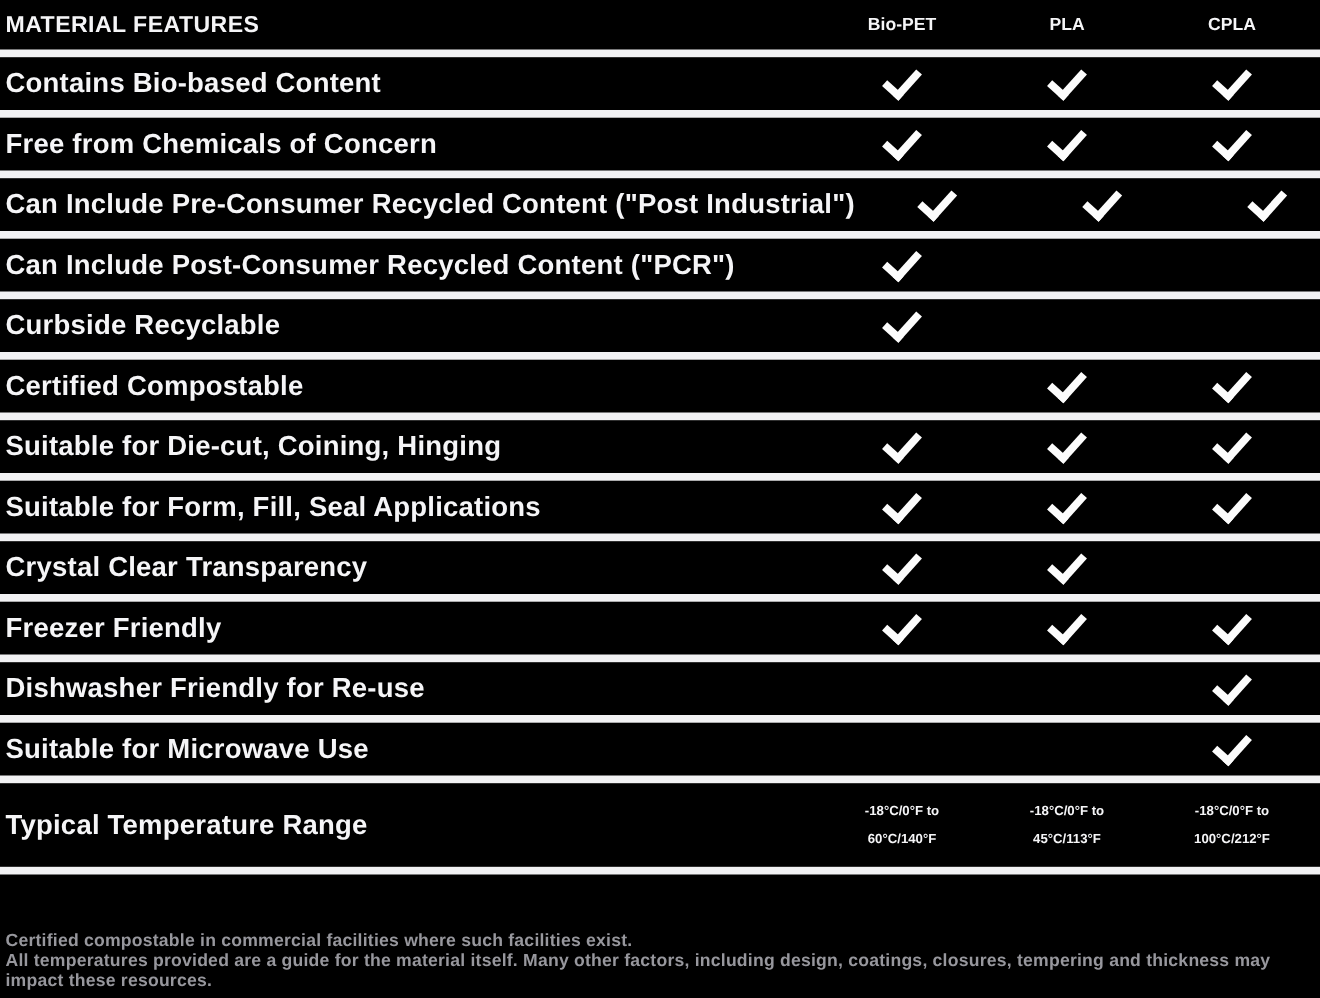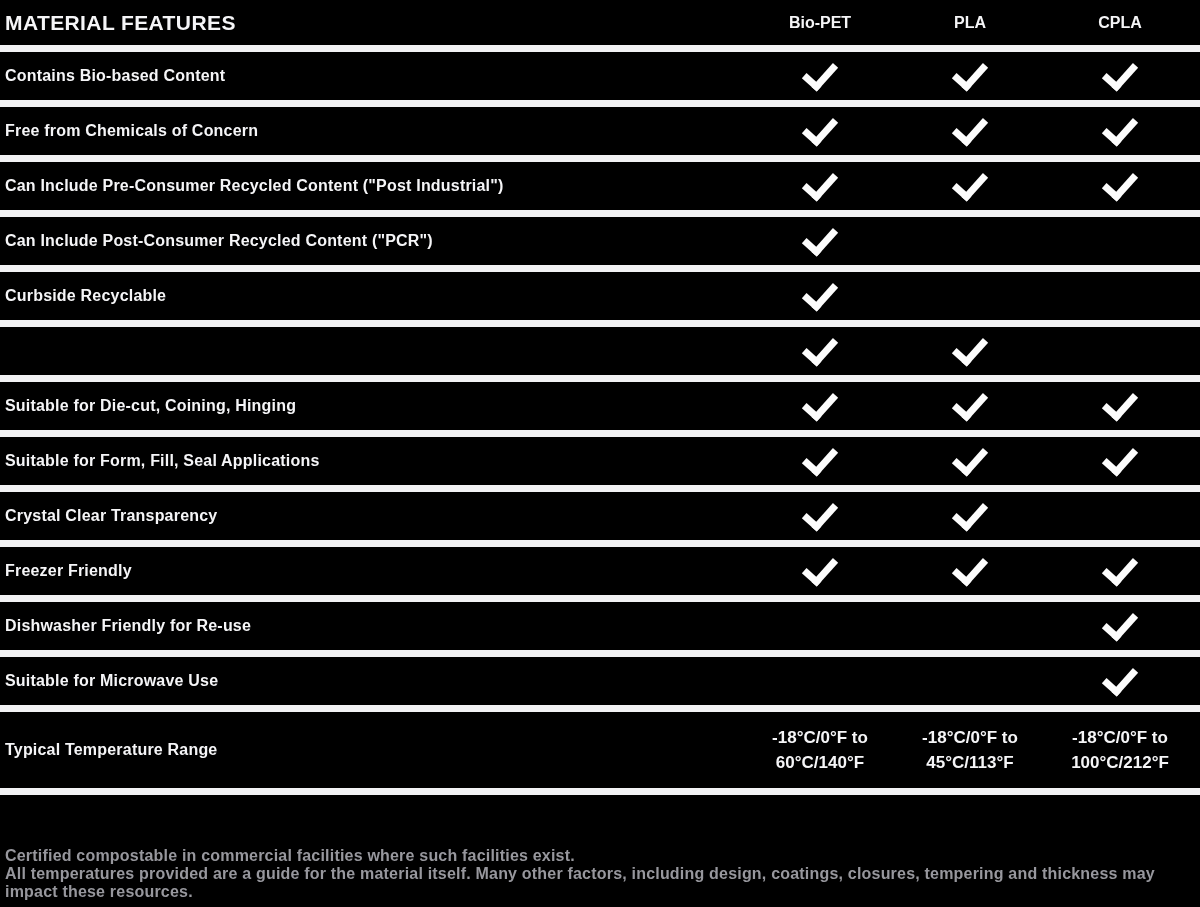--- a/index.html
+++ b/index.html
@@ -15,42 +15,42 @@
     grid-template-columns:1fr 150px 150px 150px;
     align-items:center;
     padding-right:5px;
     border-radius:15px;
   }
   .header-row{height:45px;}
   .feature-row{height:48px;}
   .temp-row{height:76px;}
   .label{
     padding-left:5px;
-    font-size:16px;
+    font-size:25px;
     letter-spacing:.2px;
     white-space:nowrap;
   }
   .head-label{font-size:21px;letter-spacing:.4px;}
   .cell{
     display:flex;justify-content:center;align-items:center;
     height:100%;
   }
   .col-head{font-size:16px;}
   .divider{height:7px;background:#f2f2f4;}
   .check{
     display:inline-block;
     width:13px;height:25px;
     border-right:7px solid #fcfcfc;
     border-bottom:7px solid #fcfcfc;
     transform:rotate(42deg);
     margin-top:-7px;
   }
   .temp{
     flex-direction:column;
-    font-size:17px;
+    font-size:12px;
     line-height:25px;
     text-align:center;
   }
   .footnotes{margin-top:52px;padding-left:5px;}
   .footnote{
     font-size:16px;
     line-height:18px;
     color:#97979d;
     letter-spacing:.2px;
   }
@@ -120,20 +120,21 @@
       <div class="grid-row feature-row">
         <div class="label">Curbside Recyclable</div>
         <div class="cell">
           <span class="check"></span>
         </div>
         <div class="cell"></div>
         <div class="cell"></div>
       </div>
       <div class="divider"></div>
       <div class="grid-row feature-row">
+        <div class="label">Certified Compostable</div>
         <div class="cell"></div>
         <div class="cell">
           <span class="check"></span>
         </div>
         <div class="cell">
           <span class="check"></span>
         </div>
       </div>
       <div class="divider"></div>
       <div class="grid-row feature-row">

